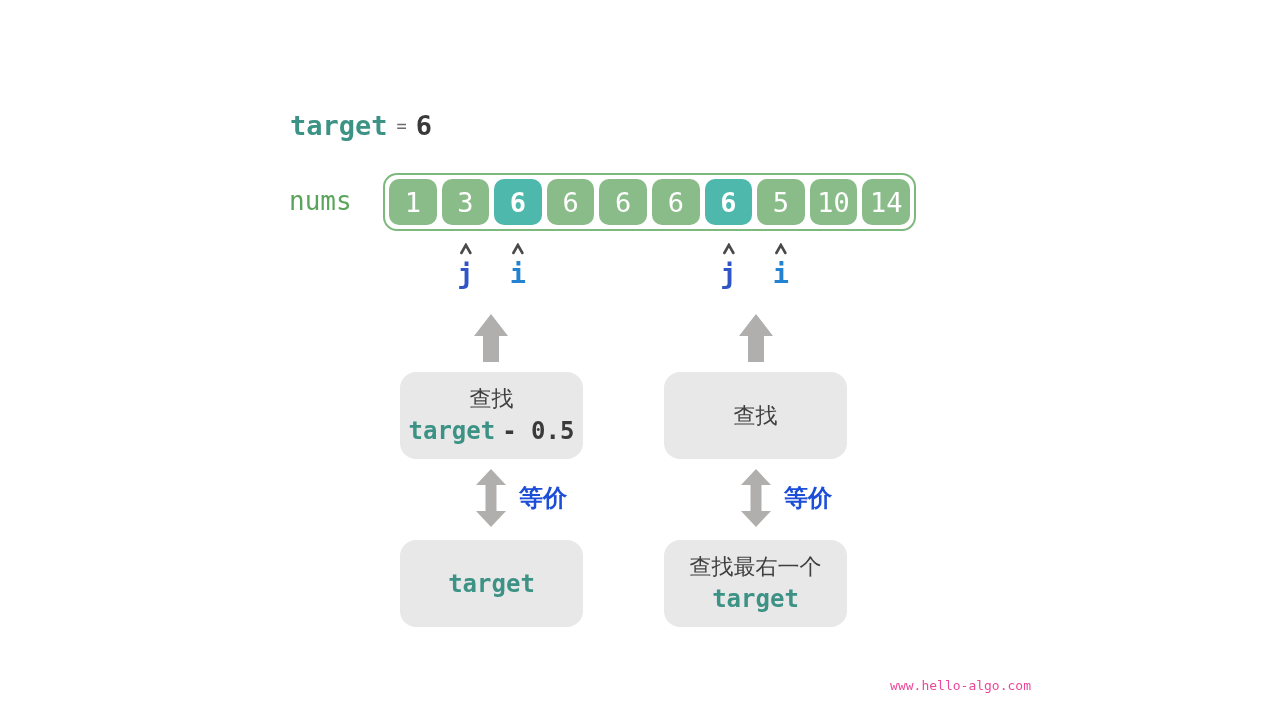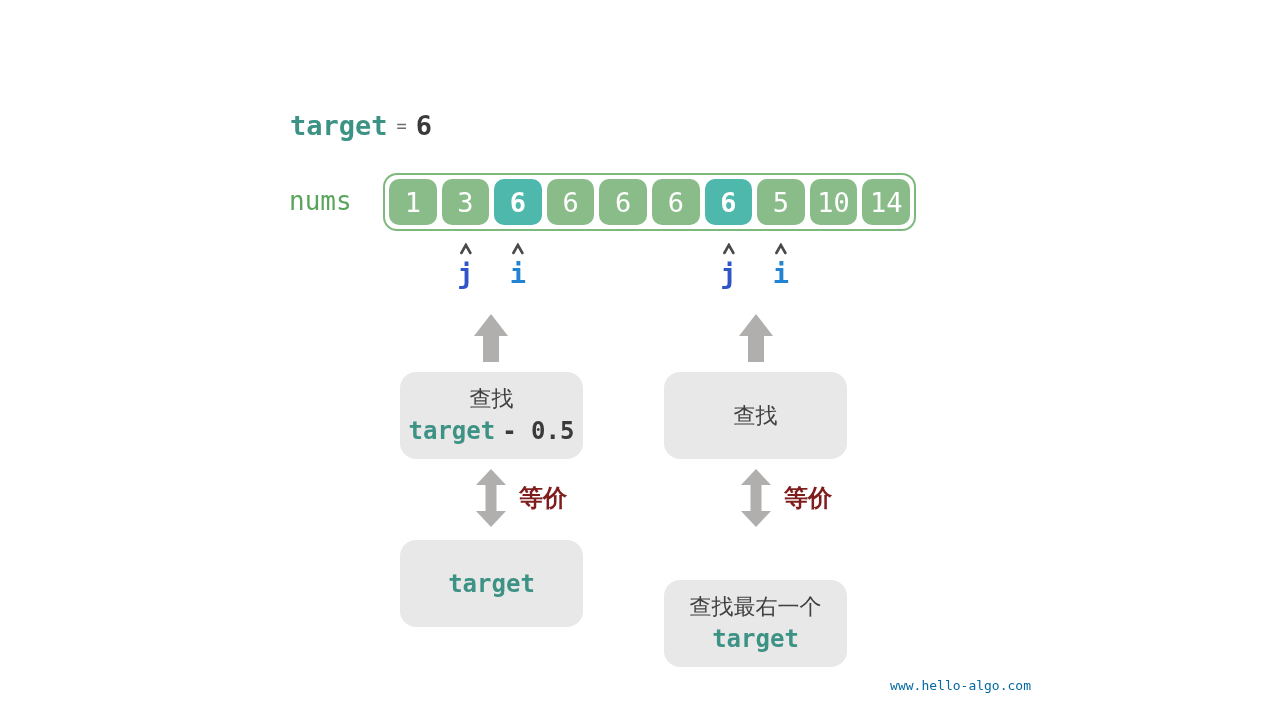--- a/index.html
+++ b/index.html
@@ -92,47 +92,47 @@
     border-radius: 16px;
     display: flex;
     flex-direction: column;
     align-items: center;
     justify-content: center;
     gap: 3px;
   }
   .gb-left-mid  { left: 400px; top: 372px; }
   .gb-right-mid { left: 664px; top: 372px; }
   .gb-left-bot  { left: 400px; top: 540px; }
-  .gb-right-bot { left: 664px; top: 540px; margin-top: 40px; }
+  .gb-right-bot { left: 664px; top: 540px; }
   .gb-line1 { color: #3f3f3f; font-size: 22px; line-height: 28px; }
   .gb-code  { font-size: 24px; font-weight: bold; line-height: 30px; }
   .gb-code .code-kw   { color: #3c9285; }
   .gb-code .code-rest { color: #3a3a3a; padding-left: 7px; margin-top: 12px; }
   .gb-code.teal-only  { color: #3c9285; }
 
   
   .dbl-arrow { position: absolute; top: 469px; }
   .dbl-arrow.left  { left: 476px; }
   .dbl-arrow.right { left: 741px; }
   .equiv-label {
     position: absolute;
     top: 482px;
-    color: #7f1d1d;
+    color: #1d4ed8;
     font-size: 24px;
     font-weight: bold;
   }
   .equiv-label.left  { left: 519px; }
   .equiv-label.right { left: 784px; }
 
   
   .watermark {
     position: absolute;
     right: 65px;
     top: 678px;
-    color: #0369a1;
+    color: #ec4899;
     font-size: 13px;
   }
 </style>
 </head>
 <body>
 
 <div class="canvas">
 
   <div class="target-line mono">
     <span class="kw-teal">target</span>

